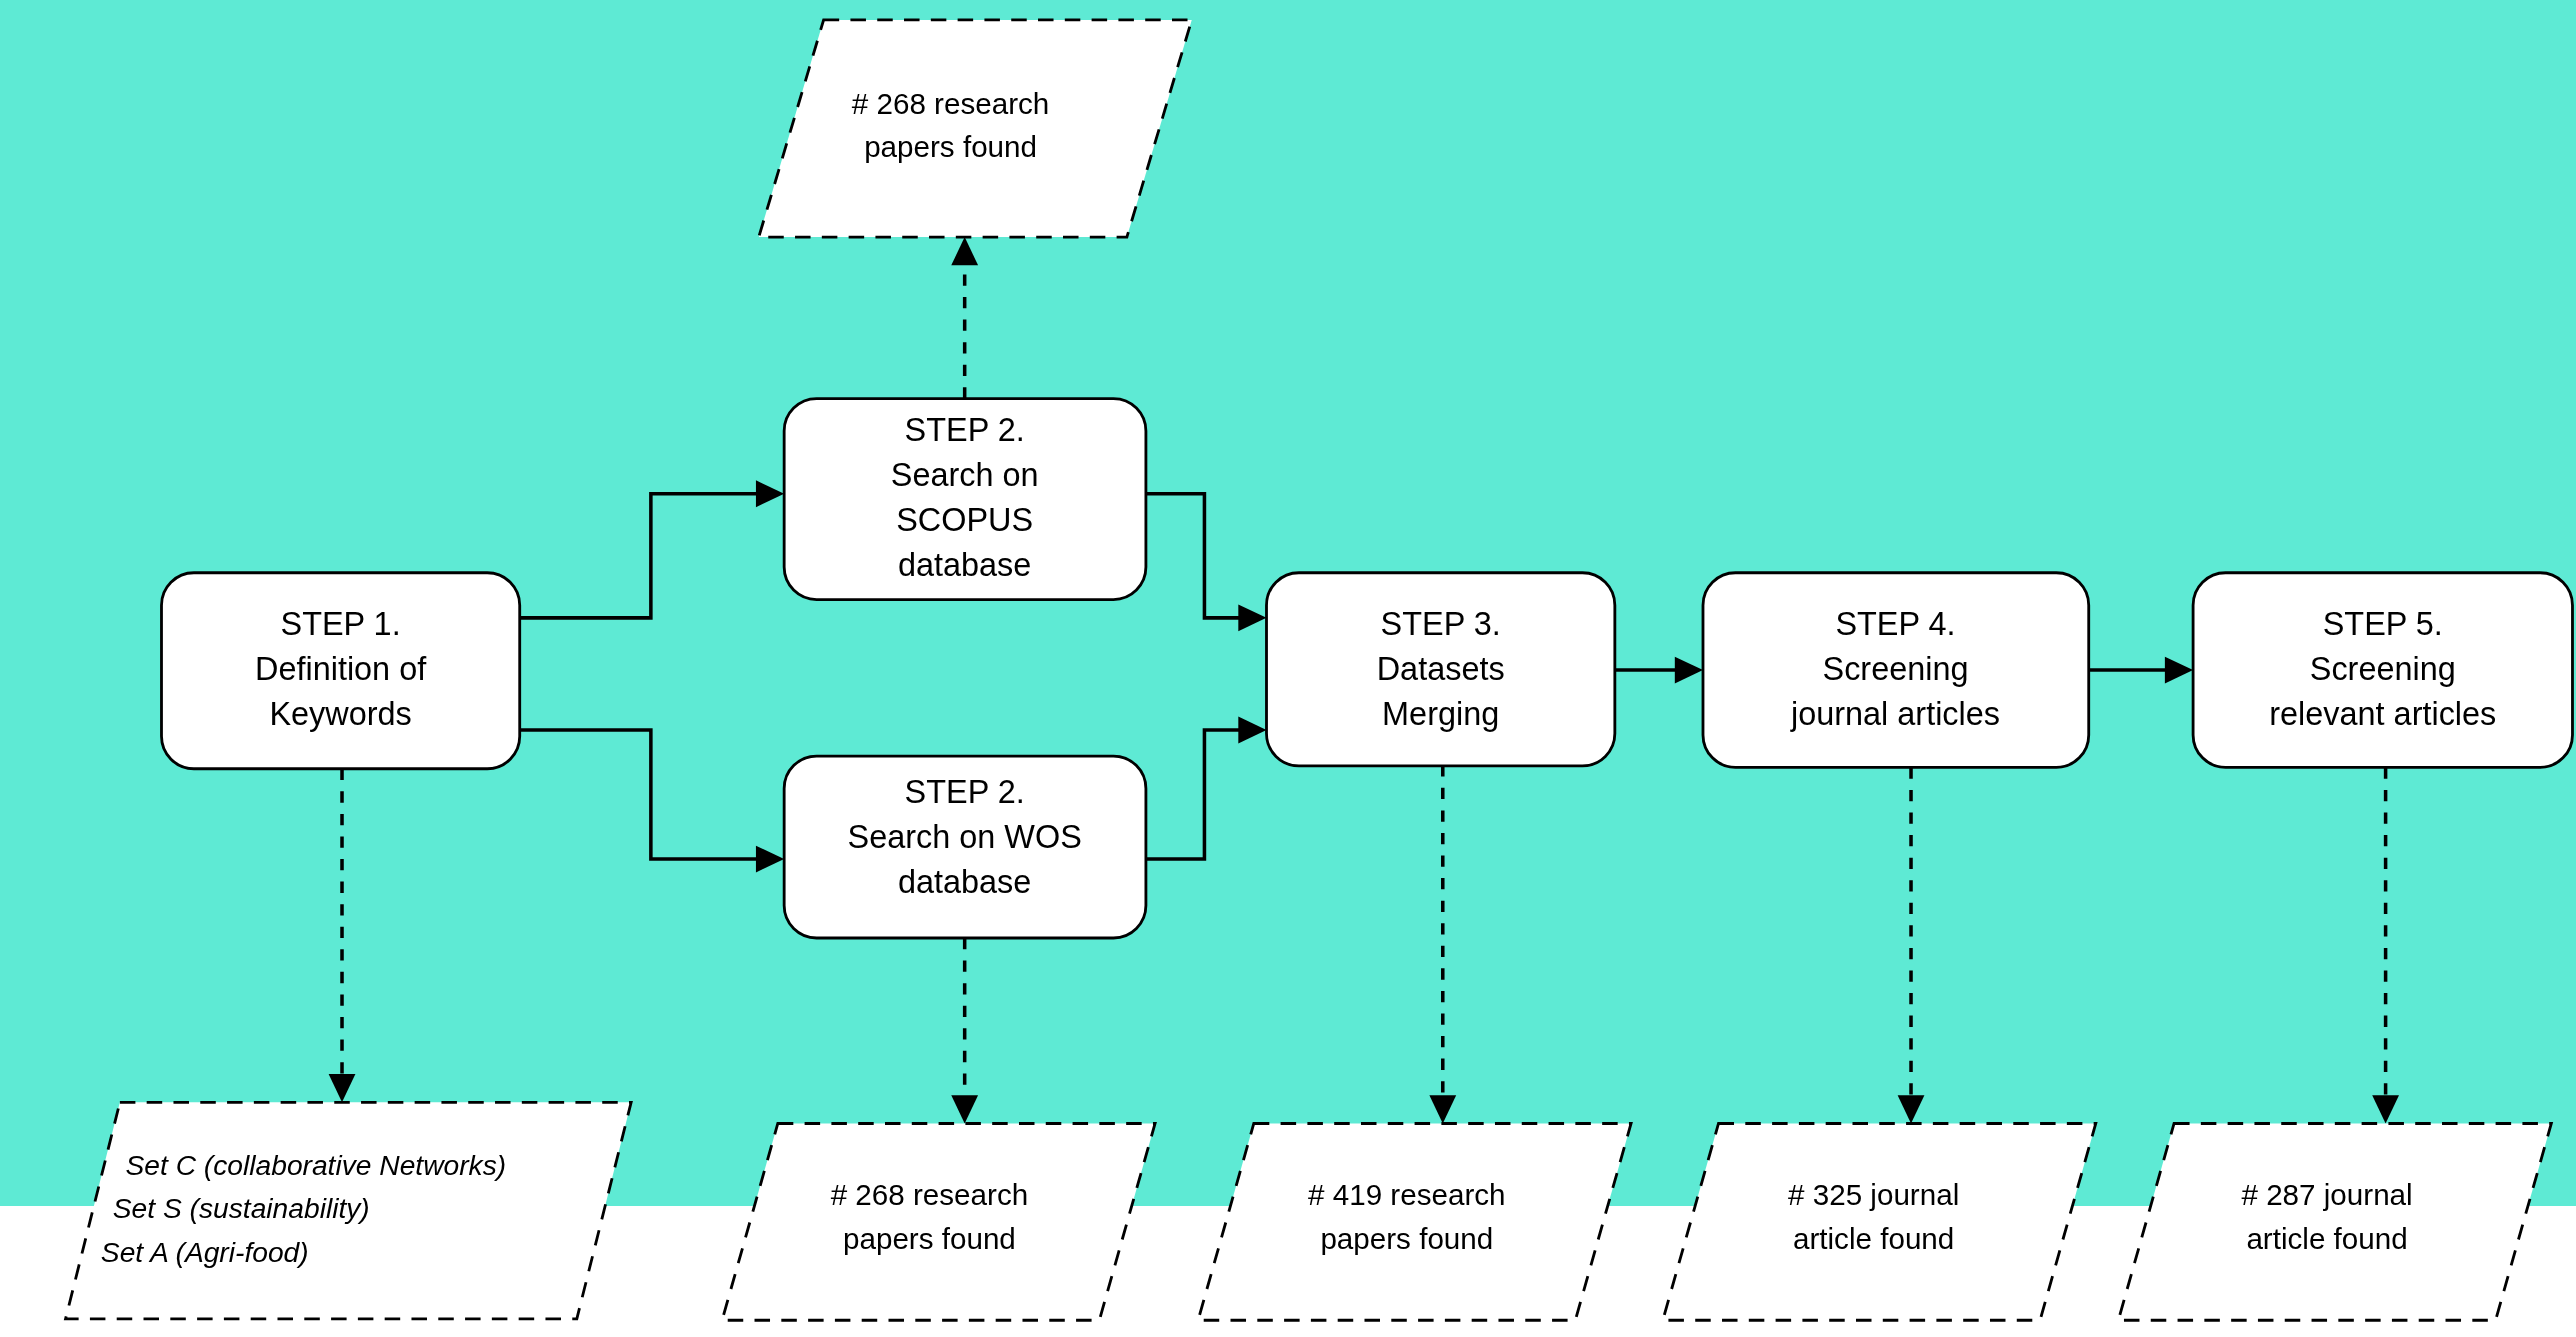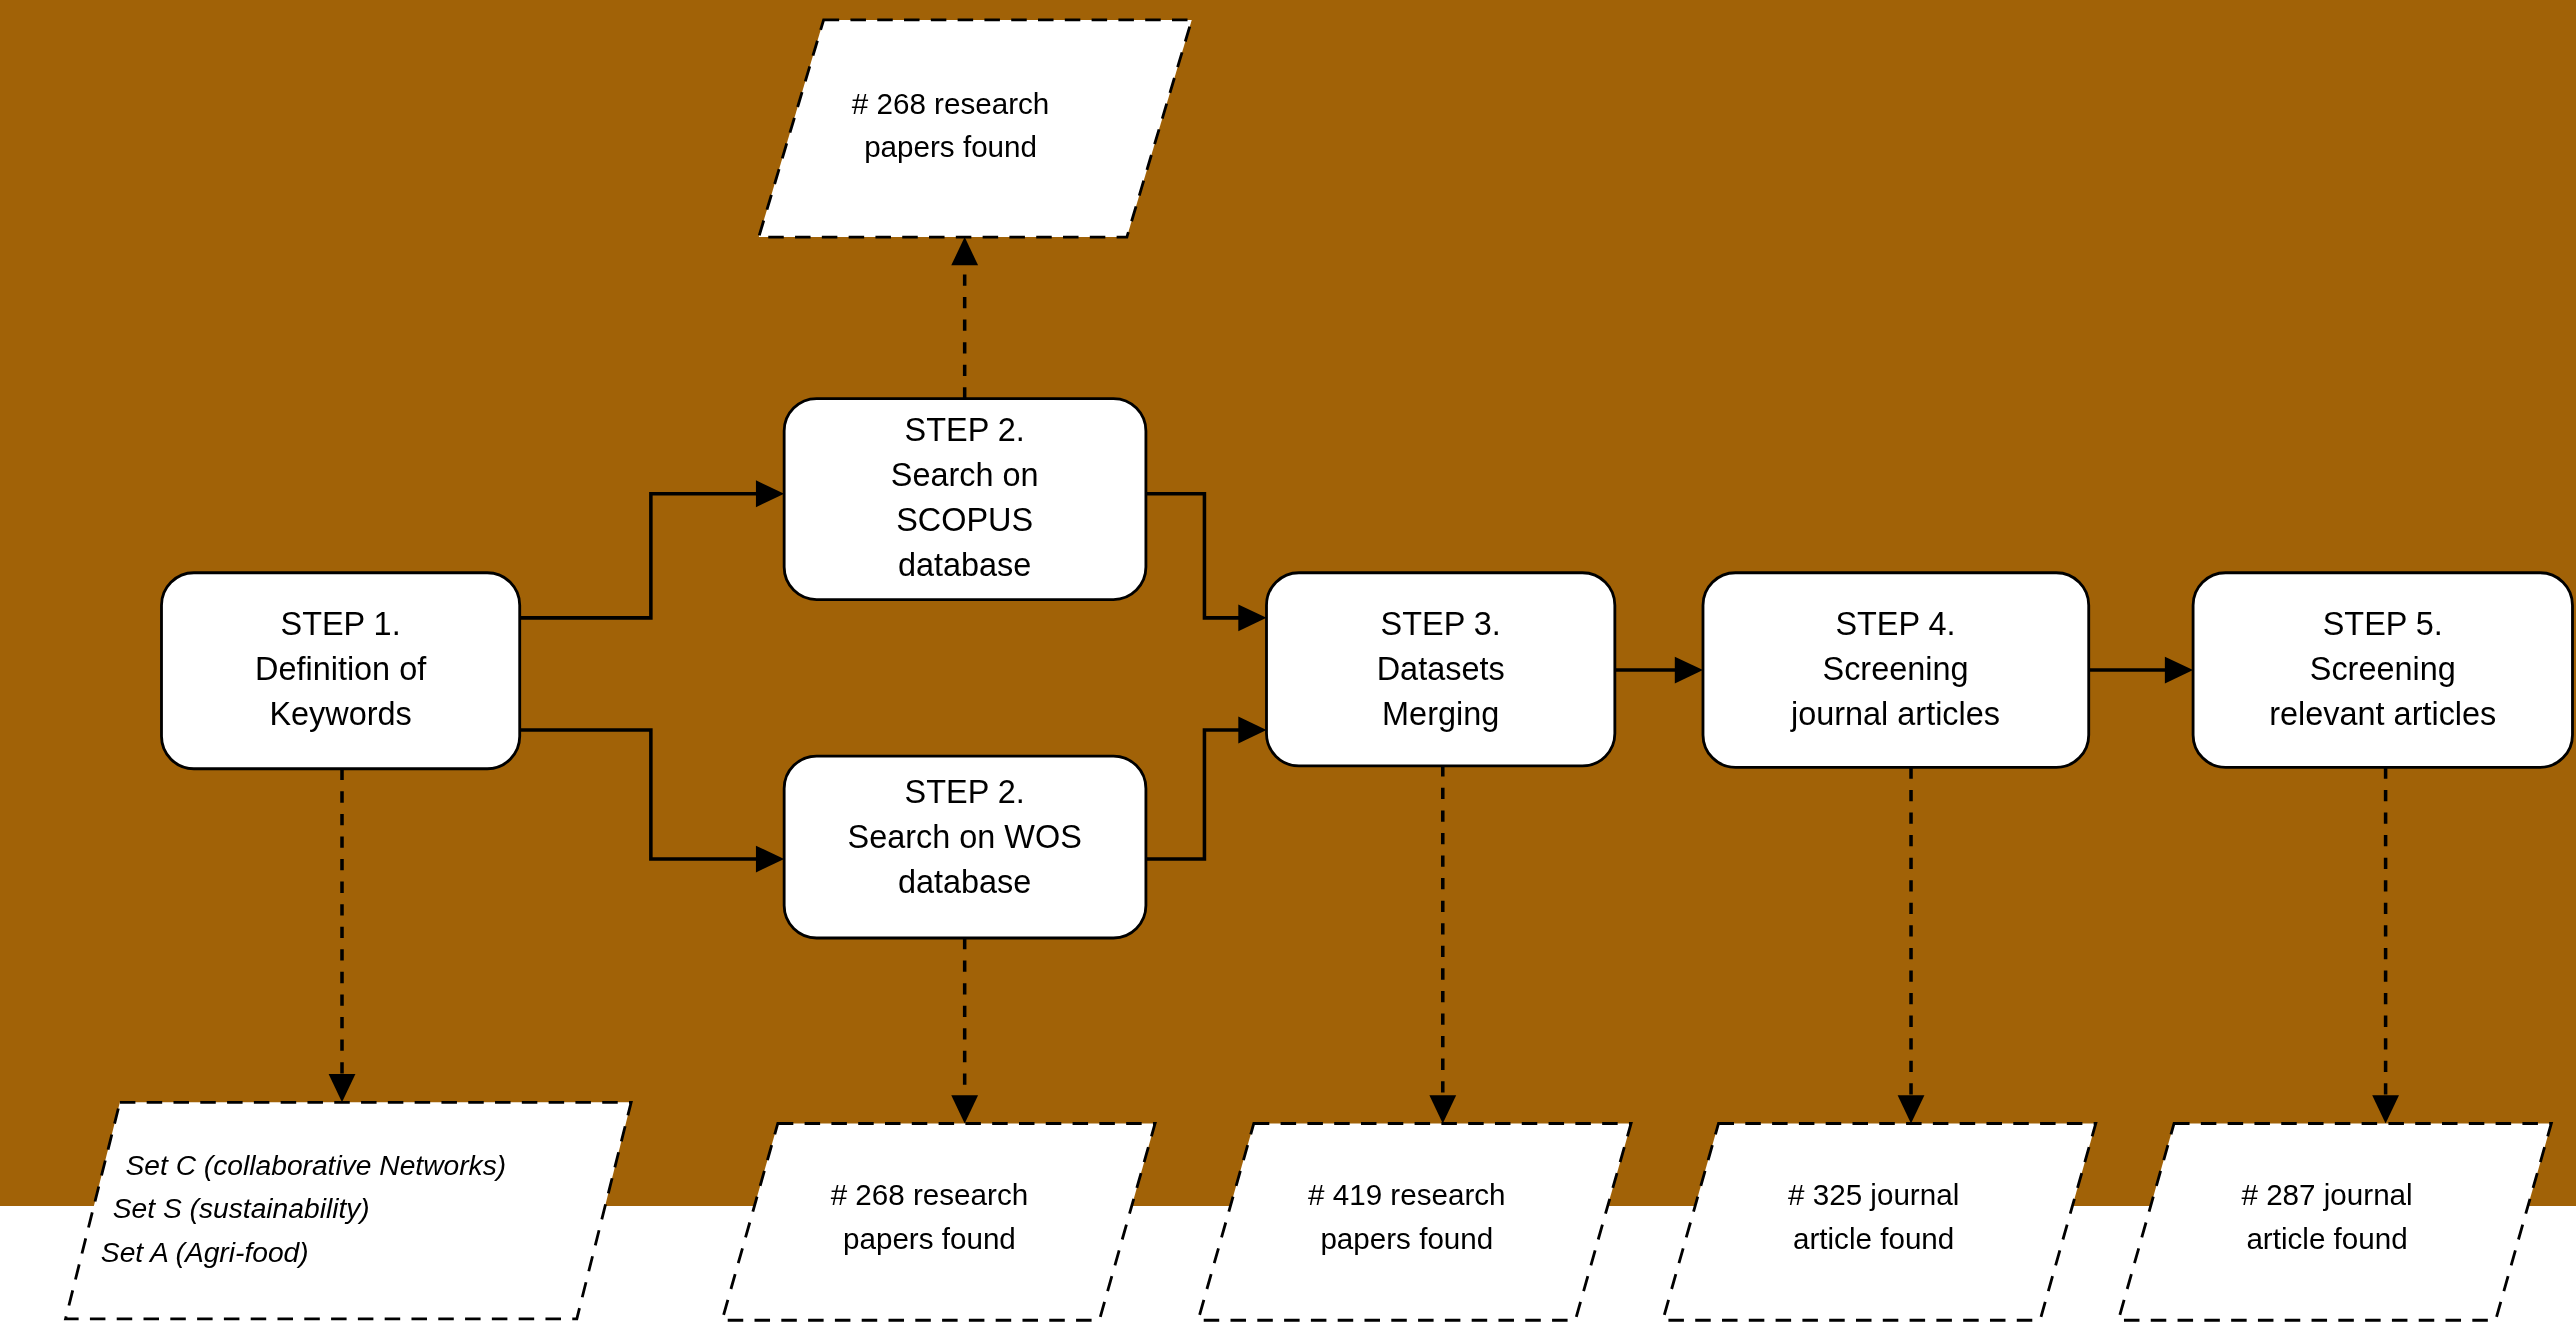--- a/index.html
+++ b/index.html
@@ -11,21 +11,21 @@
   body {
     width: 2576px;
     height: 1338px;
     font-family: "Liberation Sans", sans-serif;
     overflow: hidden;
   }
   #flow-root {
     position: relative;
     width: 2576px;
     height: 1206px;
-    background: #a16207;
+    background: #5eead4;
   }
   svg.flow-svg {
     position: absolute;
     top: 0;
     left: 0;
     width: 2576px;
     height: 1338px;
     display: block;
   }
   .box-shape {

